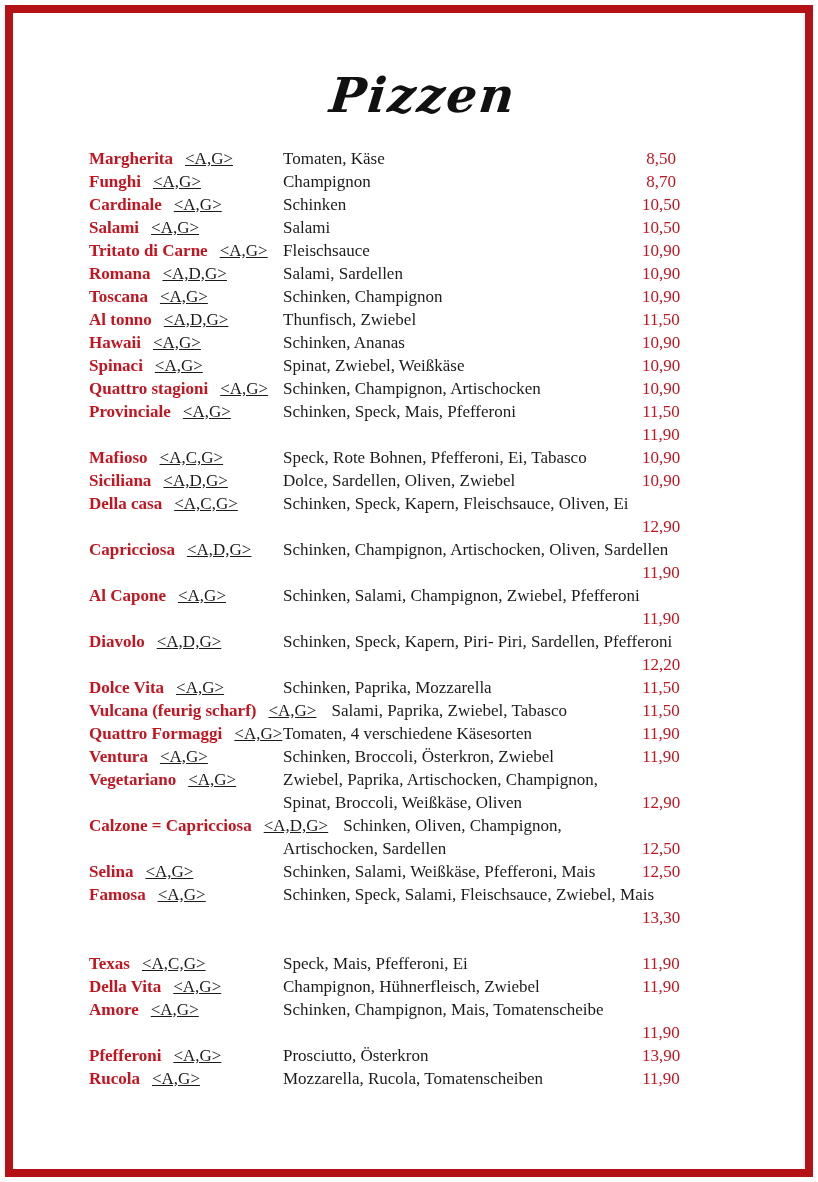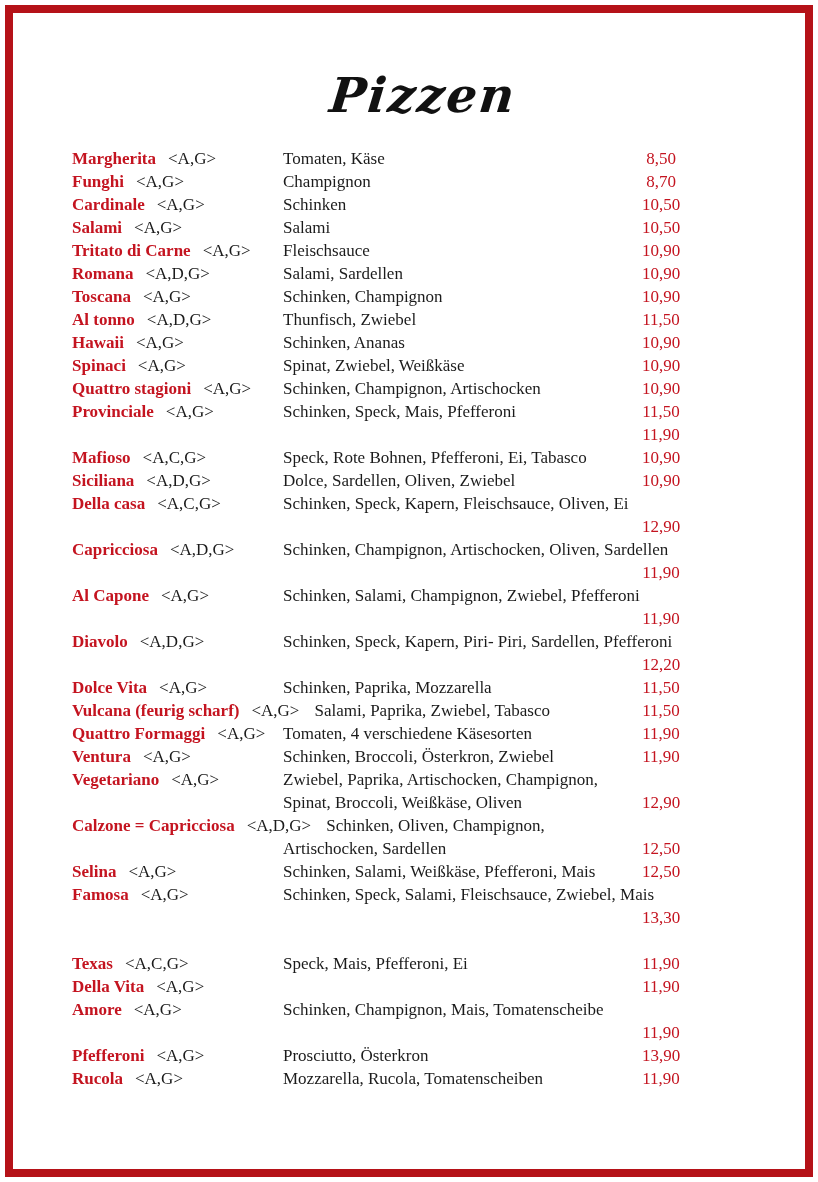--- a/index.html
+++ b/index.html
@@ -38,22 +38,22 @@
     position:relative;
     display:flex;
     align-items:baseline;
     height:23px;
     line-height:23px;
     font-size:17px;
     padding-left:59px;
     white-space:nowrap;
   }
   .c-left{flex:0 0 auto;min-width:211px;}
-  .name{color:var(--red);font-weight:bold;}
-  .alg{color:var(--black);margin-left:12px;}
+  .name{color:var(--red);font-weight:bold;margin-left:17px;}
+  .alg{color:var(--black);margin-left:12px;text-decoration:underline;}
   .alg:empty{margin-left:0;}
   .desc{color:var(--black);flex:0 0 auto;}
   .desc.gap{margin-left:15px;}
   .price{
     position:absolute;
     left:617px;top:0;
     width:62px;
     text-align:center;
     color:var(--red);
     font-weight:normal;
@@ -310,20 +310,21 @@
     <span class="c-left">
       <span class="name">Texas</span><span class="alg">&lt;A,C,G&gt;</span>
     </span>
     <span class="desc">Speck, Mais, Pfefferoni, Ei</span>
     <span class="price">11,90</span>
   </div>
         <div class="row">
     <span class="c-left">
       <span class="name">Della Vita</span><span class="alg">&lt;A,G&gt;</span>
     </span>
+    <span class="desc">Champignon, Hühnerfleisch, Zwiebel</span>
     <span class="price">11,90</span>
   </div>
         <div class="row">
     <span class="c-left">
       <span class="name">Amore</span><span class="alg">&lt;A,G&gt;</span>
     </span>
     <span class="desc">Schinken, Champignon, Mais, Tomatenscheibe</span>
     <span class="price"></span>
   </div>
         <div class="row">

